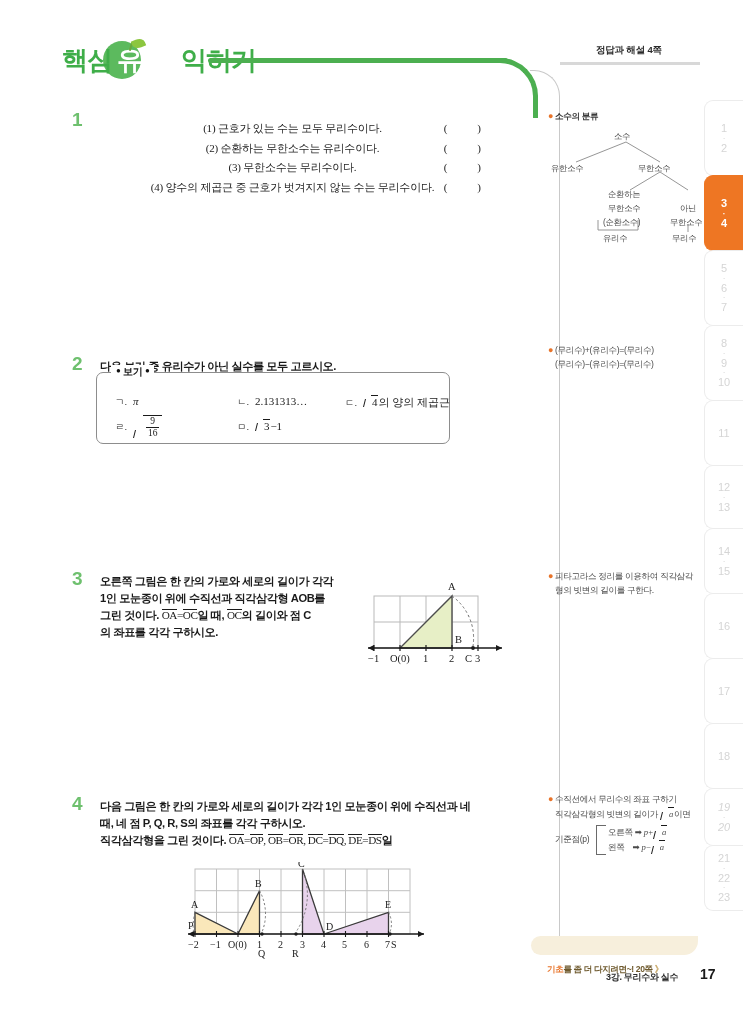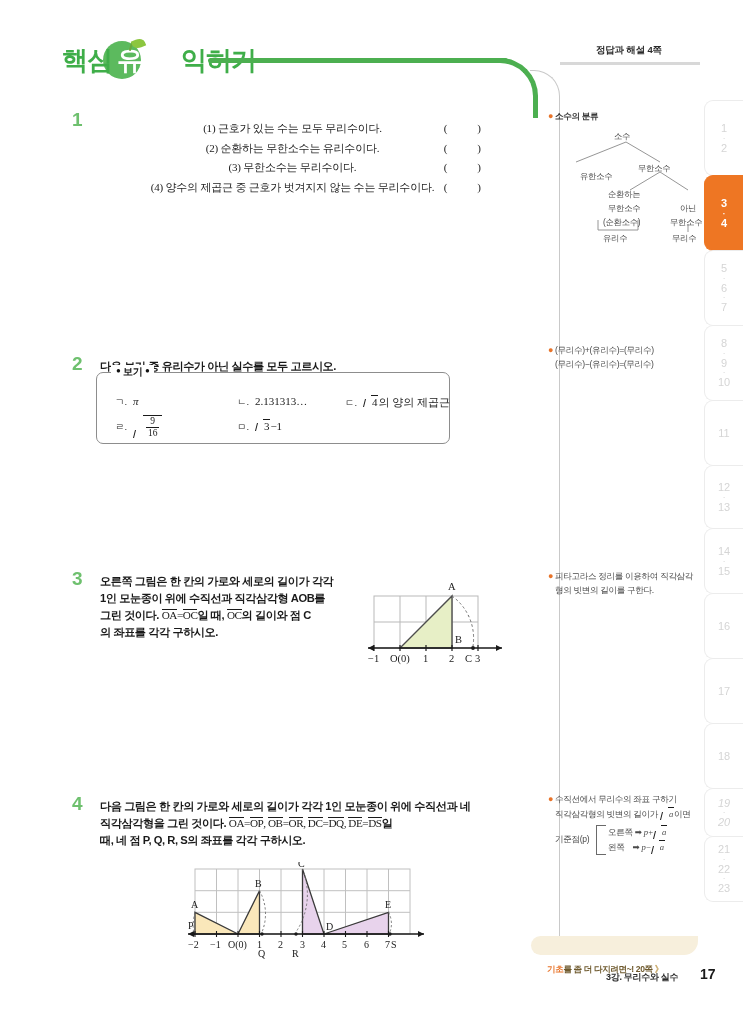--- a/index.html
+++ b/index.html
@@ -307,24 +307,24 @@
         <text x="83" y="92">2</text>
         <text x="109" y="92">3</text>
       </g>
     </svg>
   </div>
 
   <div class="q" style="left:100px;top:798px;width:385px;">
     <div class="qnum">4</div>
     <div class="qstem" style="width:385px;">
       <div>다음 그림은 한 칸의 가로와 세로의 길이가 각각 1인 모눈종이 위에 수직선과 네</div>
+      <div>때, 네 점 P, Q, R, S의 좌표를 각각 구하시오.</div>
       <div>
         <span>직각삼각형을 그린 것이다. </span><span class="math"><span class="ov">OA</span>=<span class="ov">OP</span>, <span class="ov">OB</span>=<span class="ov">OR</span>, <span class="ov">DC</span>=<span class="ov">DQ</span>, <span class="ov">DE</span>=<span class="ov">DS</span></span><span>일</span>
       </div>
-      <div>때, 네 점 P, Q, R, S의 좌표를 각각 구하시오.</div>
     </div>
   </div>
 
   <div class="fig" style="left:186px;top:862px;">
     <svg width="245" height="98" viewBox="0 0 245 98">
 
       <g stroke="#c0c0c0" stroke-width="1" fill="none">
         <rect x="9" y="7" width="215" height="65"></rect>
         <line x1="30.5" y1="7" x2="30.5" y2="72"></line>
         <line x1="52" y1="7" x2="52" y2="72"></line>
@@ -406,21 +406,21 @@
         <g stroke="#8a8a8a" stroke-width=".9" fill="none">
           <line x1="78" y1="18" x2="28" y2="38"></line>
           <line x1="78" y1="18" x2="112" y2="38"></line>
           <line x1="112" y1="48" x2="82" y2="66"></line>
           <line x1="112" y1="48" x2="140" y2="66"></line>
           <path d="M50,96 L50,106 L90,106 L90,96"></path>
           <line x1="140" y1="100" x2="140" y2="108"></line>
         </g>
       </svg>
       <span style="left:66px;top:6px;">소수</span>
-      <span style="left:3px;top:46px;margin-left:29px;">유한소수</span>
+      <span style="left:3px;top:38px;">유한소수</span>
       <span style="left:90px;top:38px;">무한소수</span>
       <span style="left:60px;top:64px;">순환하는</span>
       <span style="left:60px;top:78px;">무한소수</span>
       <span style="left:55px;top:92px;">(순환소수)</span>
       <span style="left:118px;top:64px;margin-left:40px;">순환소수가</span>
       <span style="left:132px;top:78px;">아닌</span>
       <span style="left:122px;top:92px;">무한소수</span>
       <span style="left:55px;top:108px;">유리수</span>
       <span style="left:124px;top:108px;">무리수</span>
     </div>
@@ -503,21 +503,21 @@
     </div>
     <div class="tab" style="height:66px;">
       <span>16</span>
     </div>
     <div class="tab" style="height:66px;">
       <span>17</span>
     </div>
     <div class="tab" style="height:66px;">
       <span>18</span>
     </div>
-    <div class="tab" style="height:49px;font-style:italic;">
+    <div class="tab" style="height:58px;font-style:italic;">
       <span>19</span>
       <span class="dotm">·</span>
       <span>20</span>
     </div>
     <div class="tab" style="height:66px;">
       <span>21</span>
       <span class="dotm">·</span>
       <span>22</span>
       <span class="dotm">·</span>
       <span>23</span>

